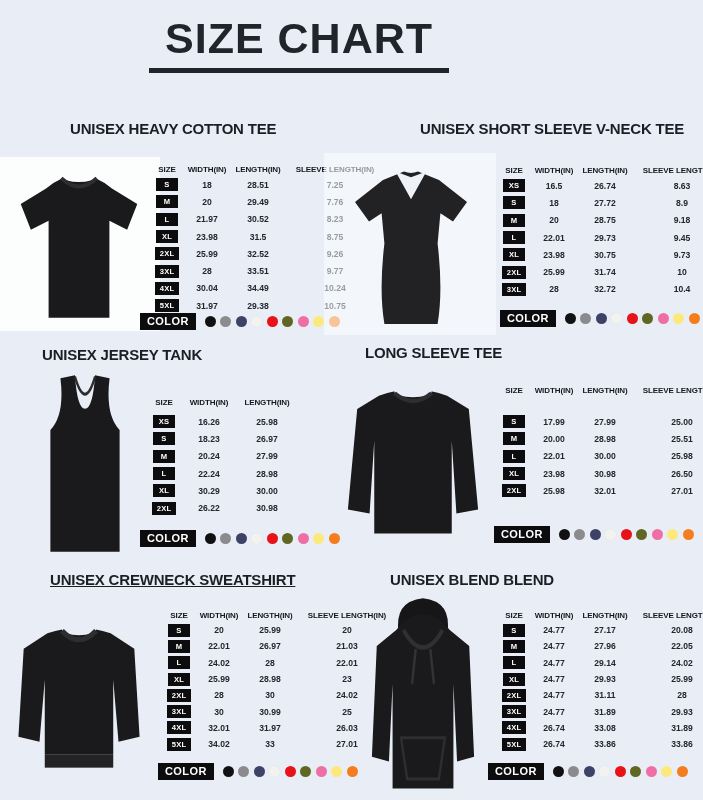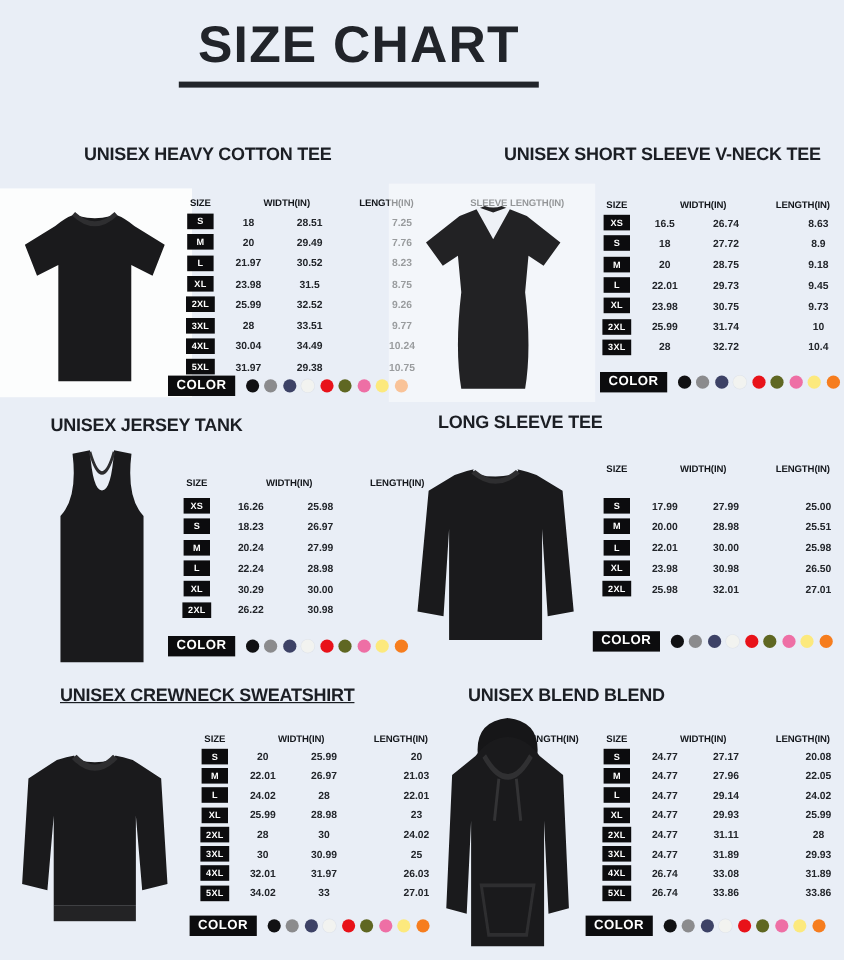--- a/index.html
+++ b/index.html
@@ -14,21 +14,21 @@
   .main-title-wrap{top:16px;left:0;width:598px;text-align:center;}
   .main-title{
     display:inline-block;font-size:43px;font-weight:800;letter-spacing:1px;
     color:#21242a;border-bottom:5px solid #21242a;padding:0 16px 7px 16px;
     line-height:1.05;
   }
   
   .section-title{font-size:15px;font-weight:800;letter-spacing:-0.2px;color:#1b1e24;white-space:nowrap;}
   
   .table{display:block;}
-  .thead{display:flex;gap:32px;}
+  .thead{display:flex;}
   .th{
     font-size:8px;font-weight:700;text-align:center;color:#14171c;
     letter-spacing:-0.1px;white-space:nowrap;overflow:visible;
   }
   .trow{display:flex;align-items:center;height:var(--rh,17.3px);}
   .tcell{
     font-size:8.6px;font-weight:700;text-align:center;color:#23262b;
     white-space:nowrap;
   }
   .size-badge{

